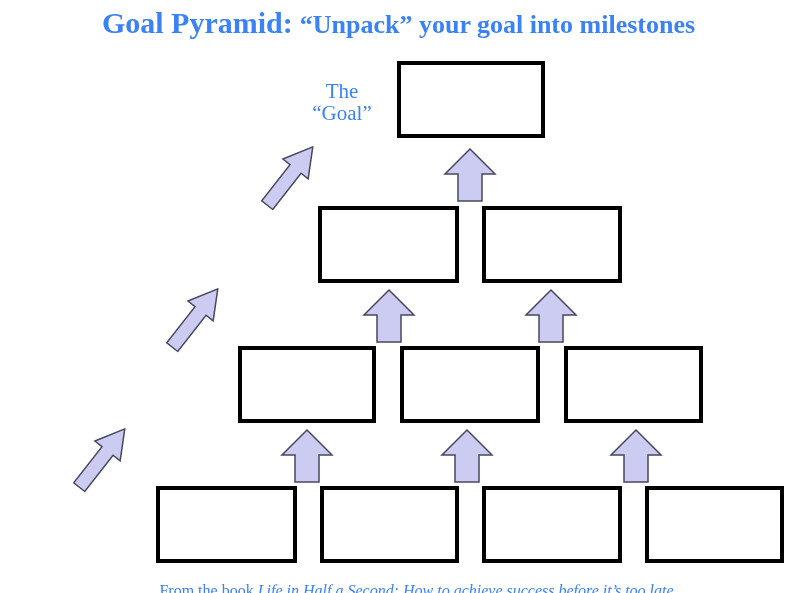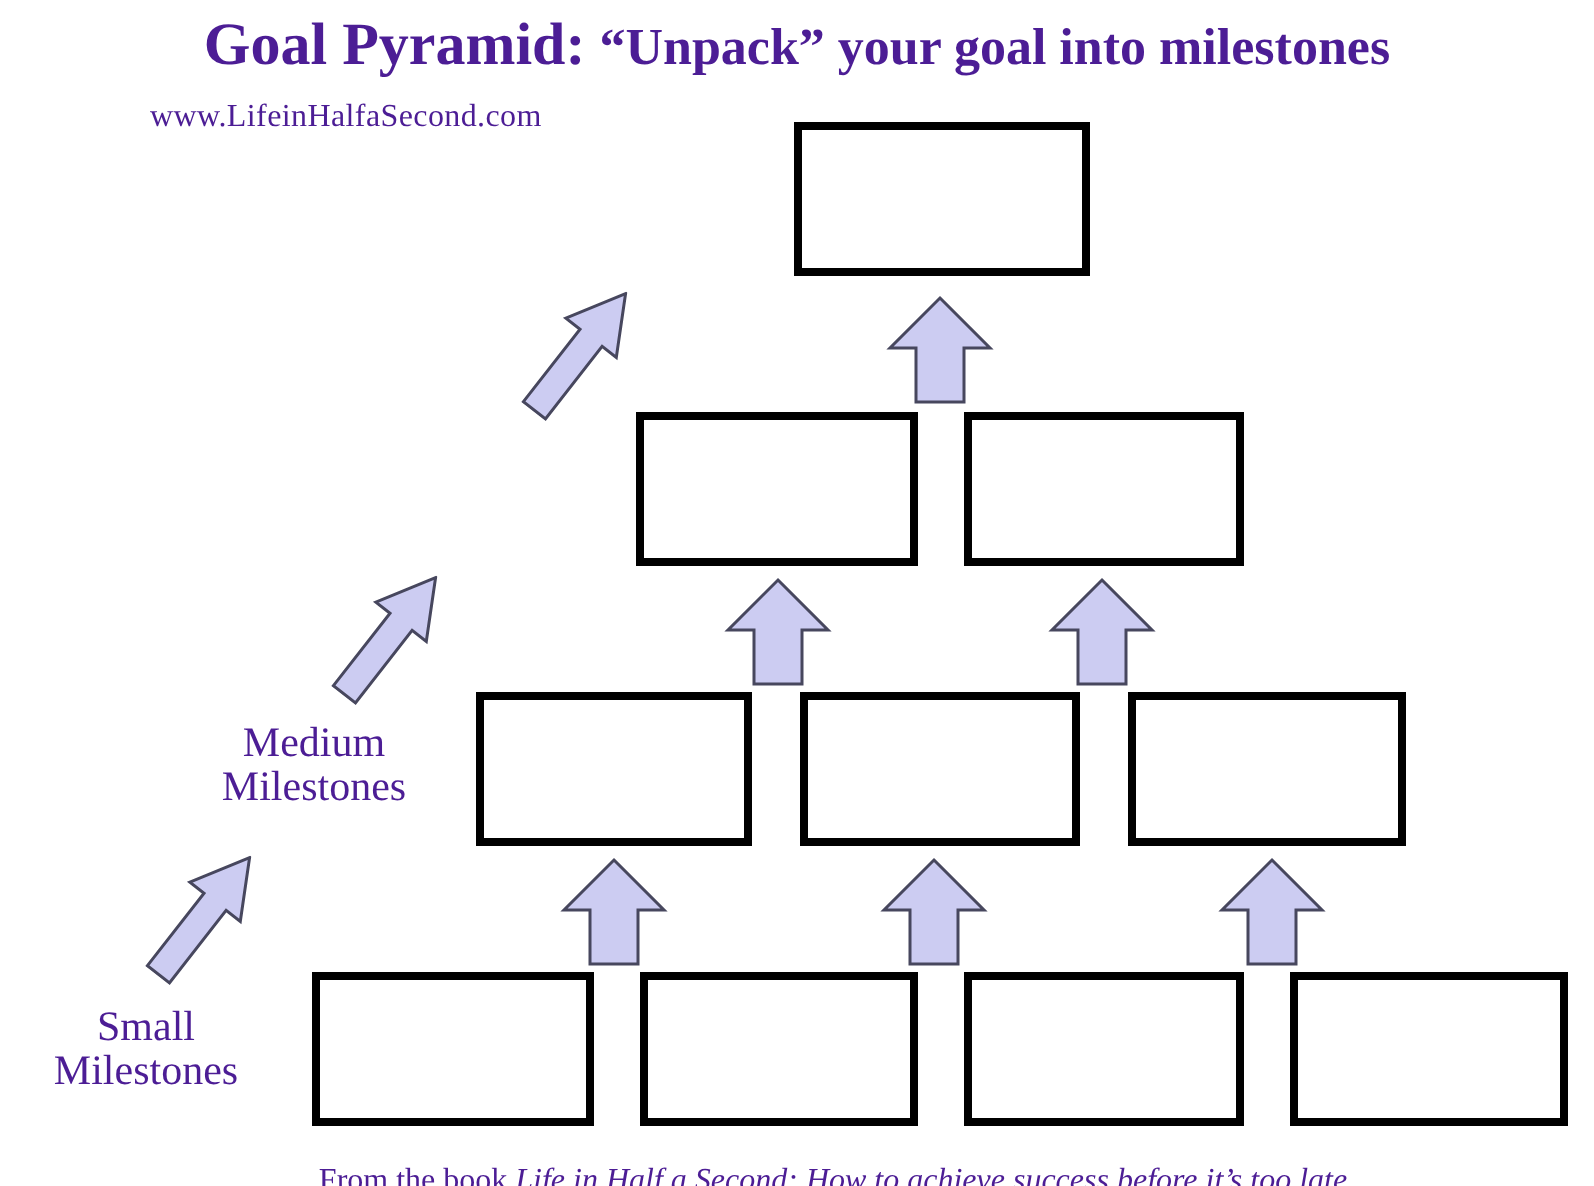--- a/index.html
+++ b/index.html
@@ -1,18 +1,18 @@
 <!DOCTYPE html>
 <html><head>
 <meta charset="utf-8">
 <style>
   html,body{margin:0;padding:0;background:#fff;}
   #stage{
     position:relative;width:797px;height:593px;background:#ffffff;
-    font-family:"Liberation Serif", serif;color:#4c1d95;overflow:hidden;
+    font-family:"Liberation Serif", serif;color:#3b82f6;overflow:hidden;
   }
   .title{
     position:absolute;top:6px;left:0;width:797px;text-align:center;
     font-weight:bold;white-space:nowrap;
   }
   .title .t1{font-size:30px;}
   .title .t2{font-size:26px;margin-left:7px;}
   .website{
     position:absolute;top:50px;left:75px;font-size:16px;letter-spacing:0.2px;
   }
@@ -65,24 +65,22 @@
 </style>
 </head>
 <body>
 
 <div id="stage">
 
   <div class="title">
     <span class="t1">Goal Pyramid:</span><span class="t2">“Unpack” your goal into milestones</span>
   </div>
 
-  <div class="website">www.LifeinHalfaSecond.com</div>
 
-  <div class="lvl-label lab-medium">Medium Milestones</div>
-  <div class="lvl-label lab-small">Small Milestones</div>
+  <div class="lvl-label lab-goal">The “Goal”</div>
 
   <div class="box b-r1-1"></div>
 
   <div class="box b-r2-1"></div>
   <div class="box b-r2-2"></div>
 
   <div class="box b-r3-1"></div>
   <div class="box b-r3-2"></div>
   <div class="box b-r3-3"></div>
 

